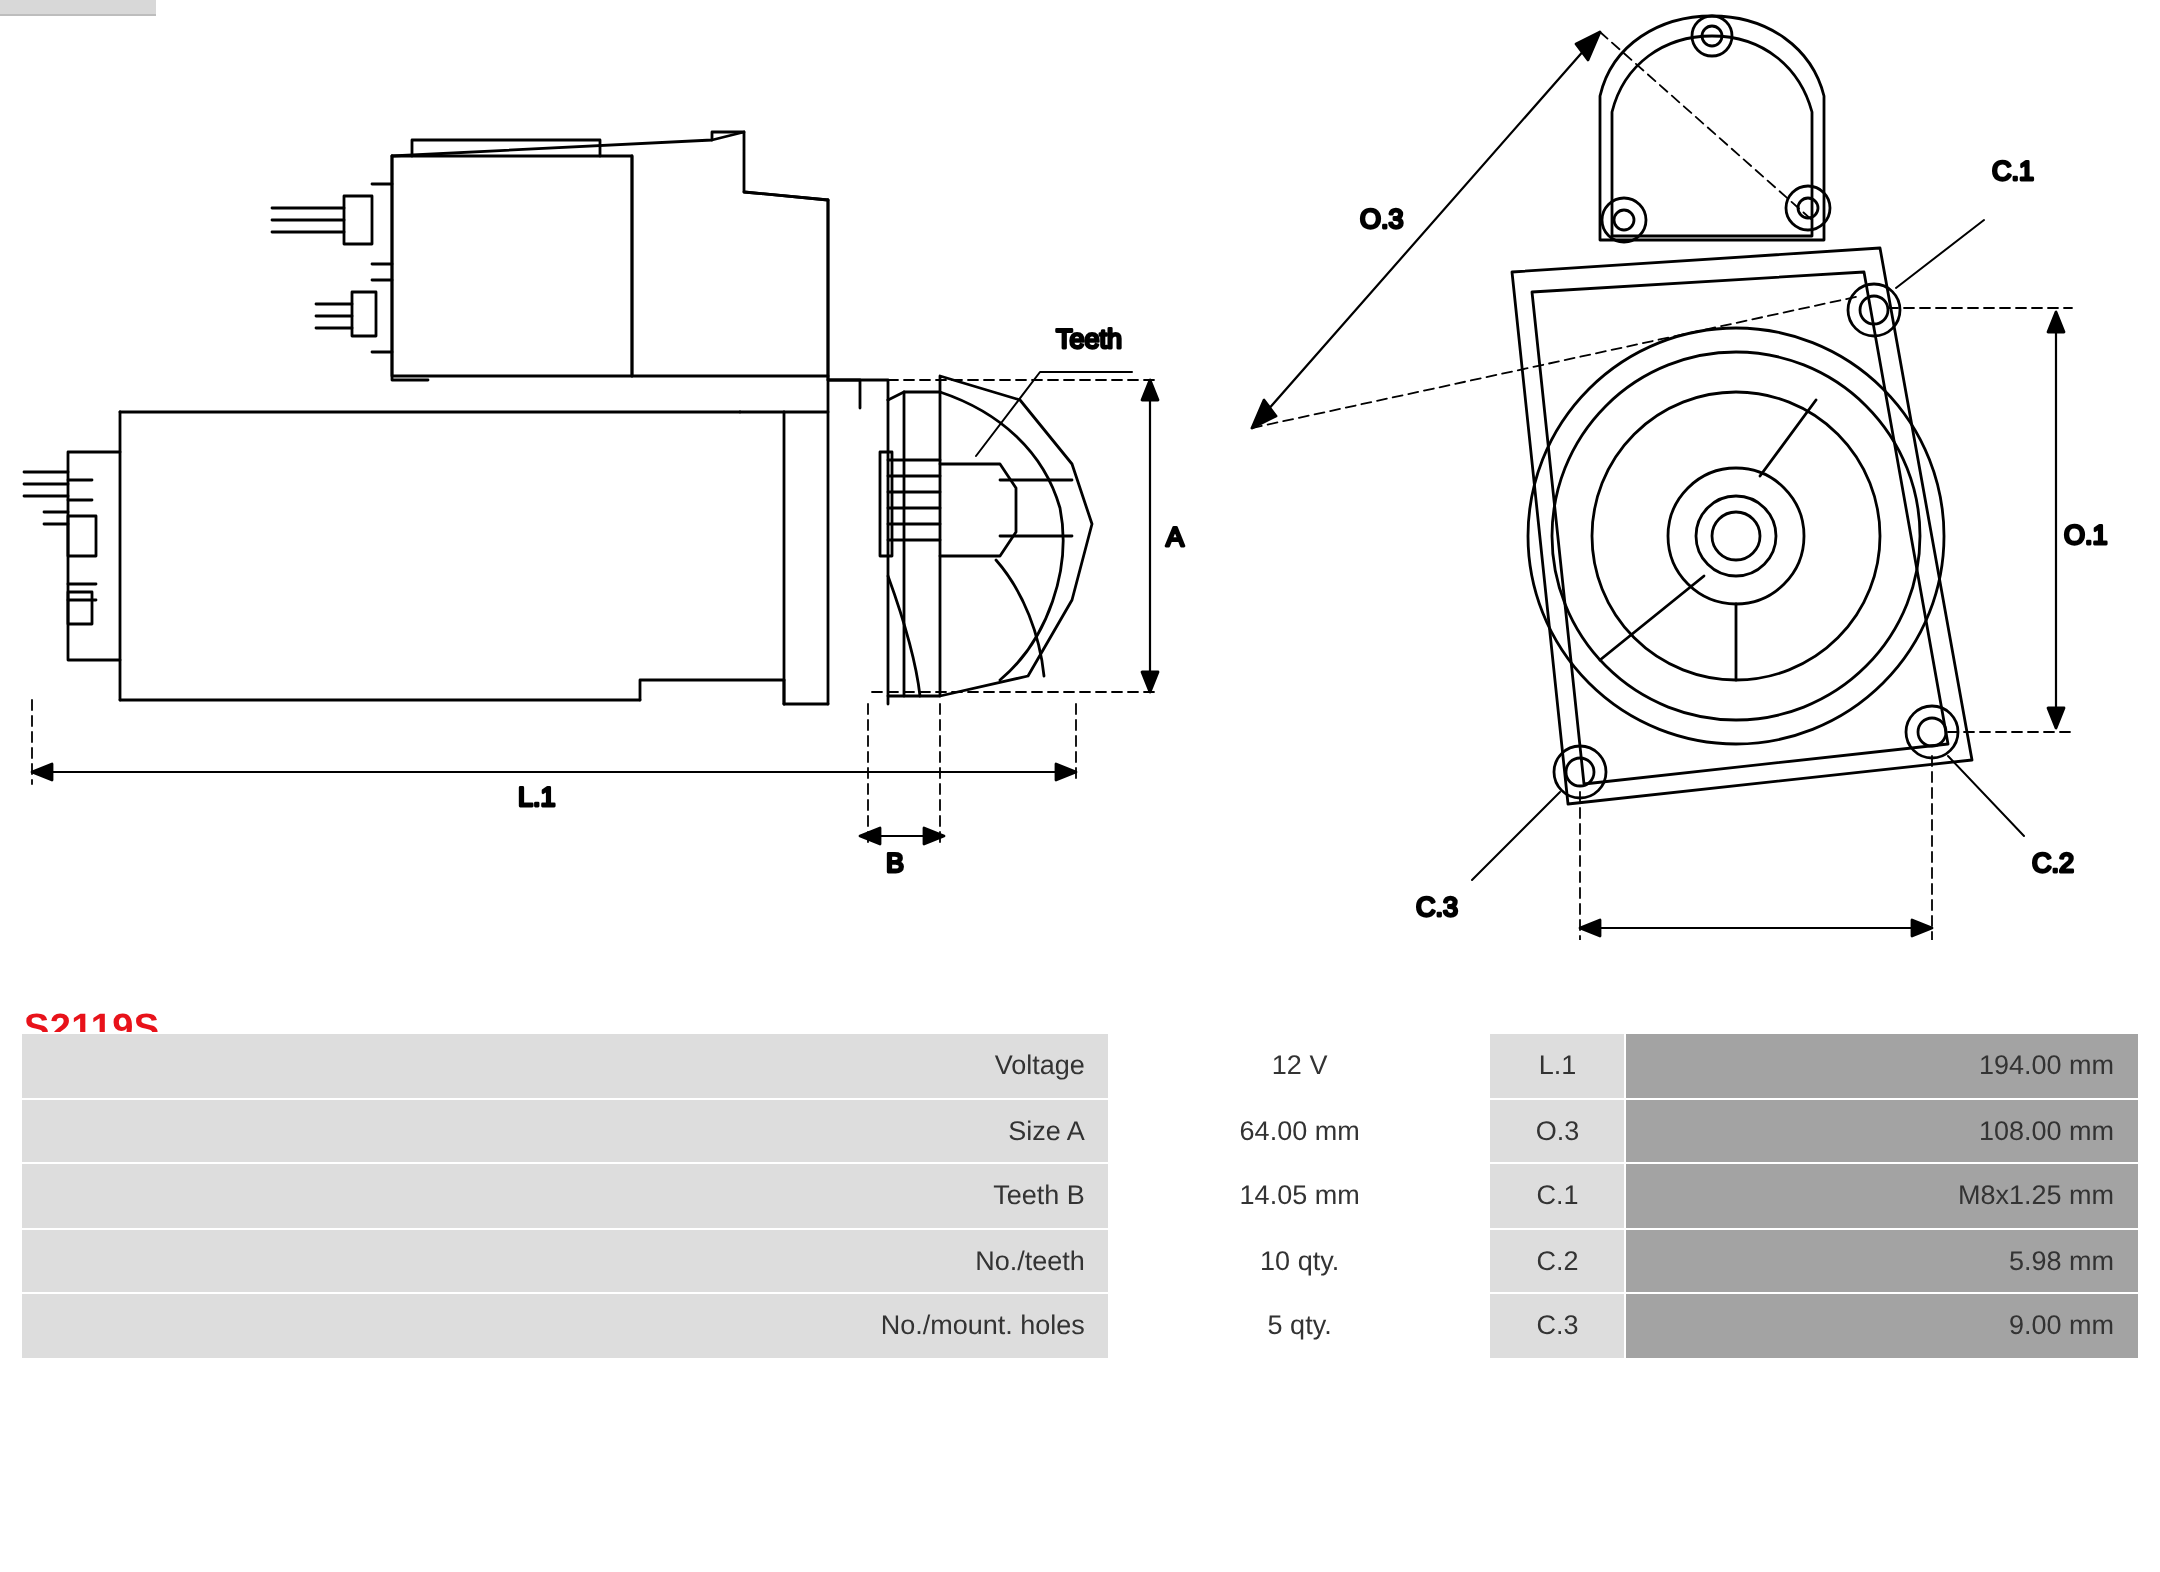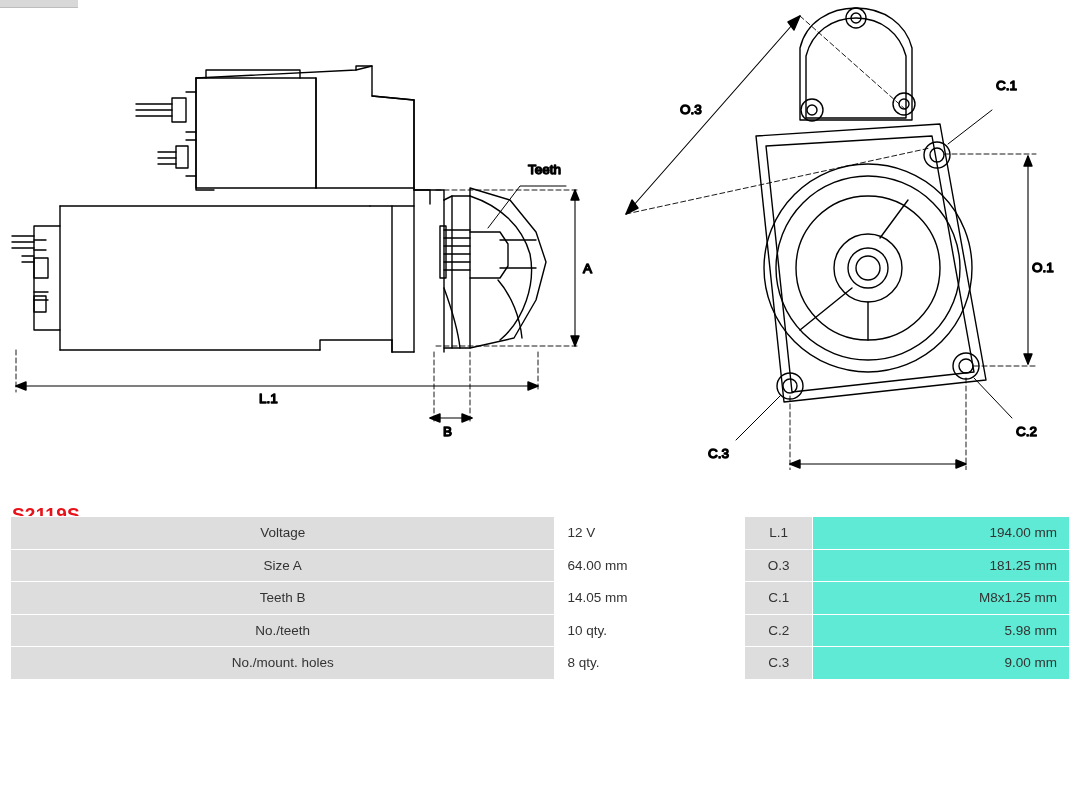--- a/index.html
+++ b/index.html
@@ -37,37 +37,37 @@
   }
   .spec-table td {
     border: 1px solid #ffffff;
     height: 32.5px;
     padding: 0 12px;
     background: #dddddd;
     white-space: nowrap;
   }
   .spec-table td.label-l {
     width: 545px;
-    text-align: center;
+    text-align: right;
     background: #dddddd;
   }
   .spec-table td.value-l {
     width: 190px;
-    text-align: left;
+    text-align: center;
     background: #ffffff;
   }
   .spec-table td.label-r {
     width: 68px;
     text-align: center;
     background: #dddddd;
   }
   .spec-table td.value-r {
     width: 257px;
     text-align: right;
-    background: #5eead4;
+    background: #a3a3a3;
   }
   .spec-table tr.last td.label-r,
   .spec-table tr.last td.value-r { background: #dddddd; }
   .spec-table tr.last td.value-r { background: #ffffff; }
 
   .top-scrap {
     position: absolute;
     left: 0; top: 0;
     width: 78px; height: 8px;
     background: #d8d8d8;
@@ -231,36 +231,36 @@
       <tr>
         <td class="label-l">Voltage</td>
         <td class="value-l">12 V</td>
         <td class="label-r">L.1</td>
         <td class="value-r">194.00 mm</td>
       </tr>
       <tr>
         <td class="label-l">Size A</td>
         <td class="value-l">64.00 mm</td>
         <td class="label-r">O.3</td>
-        <td class="value-r">181.25 mm</td>
+        <td class="value-r">108.00 mm</td>
       </tr>
       <tr>
         <td class="label-l">Teeth B</td>
         <td class="value-l">14.05 mm</td>
         <td class="label-r">C.1</td>
         <td class="value-r">M8x1.25 mm</td>
       </tr>
       <tr>
         <td class="label-l">No./teeth</td>
         <td class="value-l">10 qty.</td>
         <td class="label-r">C.2</td>
         <td class="value-r">5.98 mm</td>
       </tr>
       <tr>
         <td class="label-l">No./mount. holes</td>
-        <td class="value-l">8 qty.</td>
+        <td class="value-l">5 qty.</td>
         <td class="label-r">C.3</td>
         <td class="value-r">9.00 mm</td>
       </tr>
     </tbody>
   </table>
 
 </div>
 
 </body></html>

